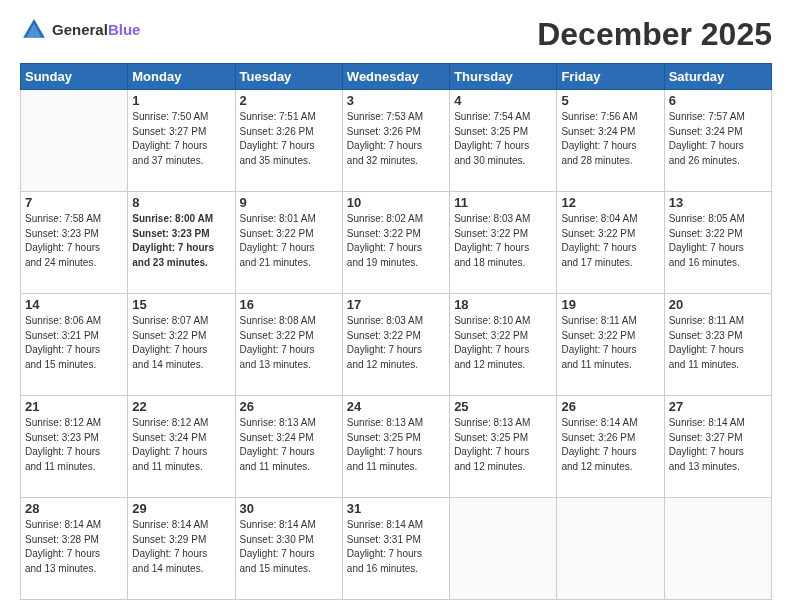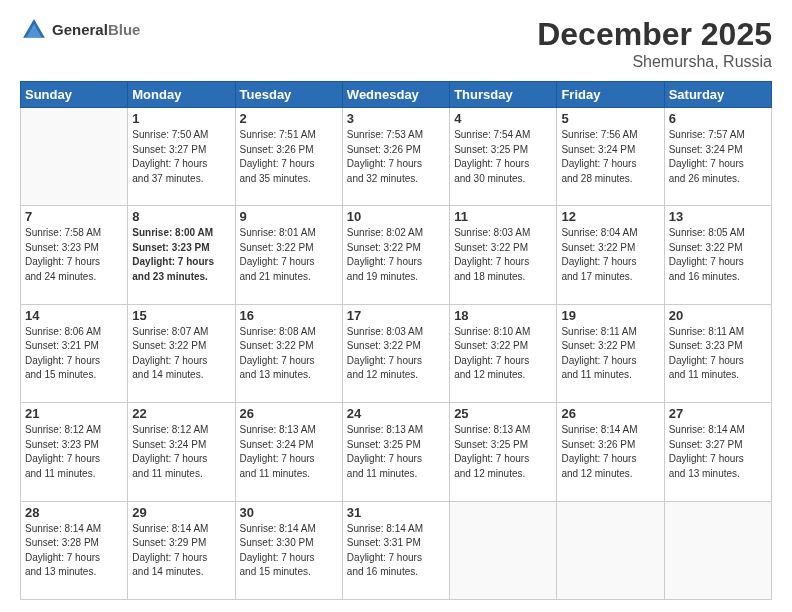--- a/index.html
+++ b/index.html
@@ -29,21 +29,21 @@
       gap: 4px;
     }
     .logo-text {
       display: flex;
       flex-direction: row;
       font-size: 15px;
       font-weight: bold;
       line-height: 1.1;
     }
     .logo-general { color: #333; }
-    .logo-blue { color: #737373; }
+    .logo-blue { color: #8b5cf6; }
     .logo-icon {
       width: 28px;
       height: 28px;
     }
     .title-block {
       text-align: right;
     }
     .month-title {
       font-size: 32px;
       font-weight: bold;
@@ -102,21 +102,20 @@
         <polygon points="18,4 32,28 4,28" fill="#2a6db5"></polygon>
         <polygon points="18,10 28,28 8,28" fill="#6aaee8" opacity="0.6"></polygon>
       </svg>
       <div class="logo-text">
         <span class="logo-general">General</span>
         <span class="logo-blue">Blue</span>
       </div>
     </div>
     <div class="title-block">
       <div class="month-title">December 2025</div>
-      <div class="location">Shemursha, Russia</div>
     </div>
   </div>
 
   <table class="calendar">
     <thead>
       <tr>
       <th>Sunday</th>
           <th>Monday</th>
           <th>Tuesday</th>
           <th>Wednesday</th>

